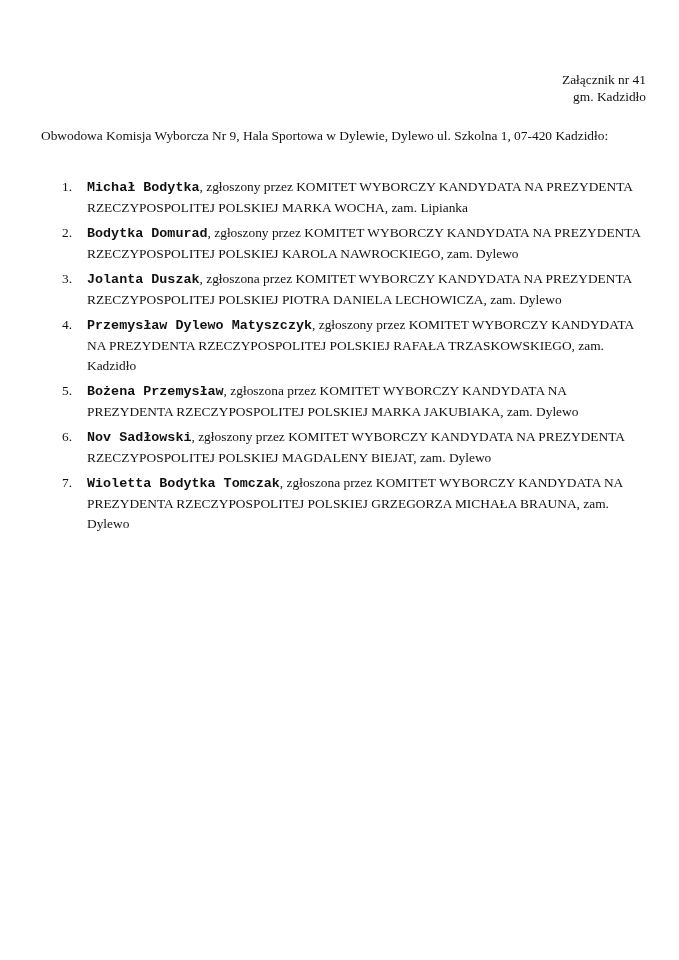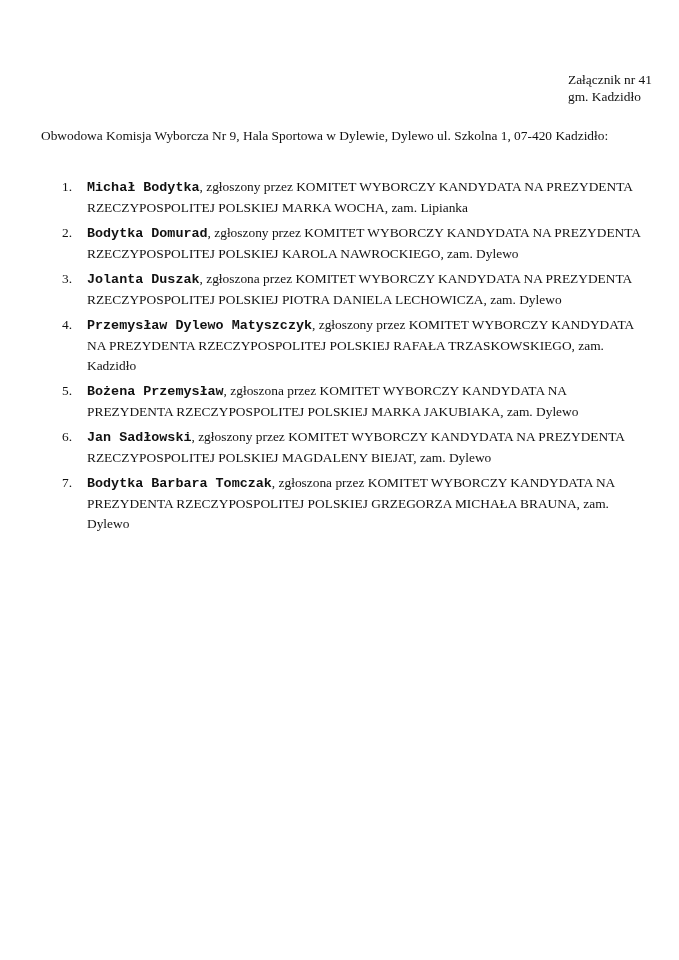--- a/index.html
+++ b/index.html
@@ -2,21 +2,21 @@
 <html><head>
 <meta charset="utf-8">
 <style>
   html, body { margin: 0; padding: 0; background: #ffffff; }
   body {
     width: 679px; height: 960px; position: relative; overflow: hidden;
     font-family: "Liberation Serif", "DejaVu Serif", serif;
     color: #111; font-size: 13.4px;
   }
   .header-right {
-    position: absolute; right: 27px; top: 71px; 
+    position: absolute; right: 33px; top: 71px; text-align: right;
     line-height: 17px;
   }
   .commission {
     position: absolute; left: 41px; top: 127px; line-height: 17px;
   }
   .members {
     position: absolute; left: 62px; top: 177px; width: 580px;
     margin: 0; padding: 0; list-style: none;
   }
   .member {
@@ -52,19 +52,19 @@
   <li class="member">
     <span class="num">4.</span>
     <b>Przemysław Dylewo Matyszczyk</b><span>, zgłoszony przez KOMITET WYBORCZY KANDYDATA NA PREZYDENTA RZECZYPOSPOLITEJ POLSKIEJ RAFAŁA TRZASKOWSKIEGO, zam. Kadzidło</span>
   </li>
   <li class="member">
     <span class="num">5.</span>
     <b>Bożena Przemysław</b><span>, zgłoszona przez KOMITET WYBORCZY KANDYDATA NA PREZYDENTA RZECZYPOSPOLITEJ POLSKIEJ MARKA JAKUBIAKA, zam. Dylewo</span>
   </li>
   <li class="member">
     <span class="num">6.</span>
-    <b>Jan Sadłowski</b><span>, zgłoszony przez KOMITET WYBORCZY KANDYDATA NA PREZYDENTA RZECZYPOSPOLITEJ POLSKIEJ MAGDALENY BIEJAT, zam. Dylewo</span>
+    <b>Nov Sadłowski</b><span>, zgłoszony przez KOMITET WYBORCZY KANDYDATA NA PREZYDENTA RZECZYPOSPOLITEJ POLSKIEJ MAGDALENY BIEJAT, zam. Dylewo</span>
   </li>
   <li class="member">
     <span class="num">7.</span>
-    <b>Bodytka Barbara Tomczak</b><span>, zgłoszona przez KOMITET WYBORCZY KANDYDATA NA PREZYDENTA RZECZYPOSPOLITEJ POLSKIEJ GRZEGORZA MICHAŁA BRAUNA, zam. Dylewo</span>
+    <b>Wioletta Bodytka Tomczak</b><span>, zgłoszona przez KOMITET WYBORCZY KANDYDATA NA PREZYDENTA RZECZYPOSPOLITEJ POLSKIEJ GRZEGORZA MICHAŁA BRAUNA, zam. Dylewo</span>
   </li>
 </ol>
 
 </body></html>

